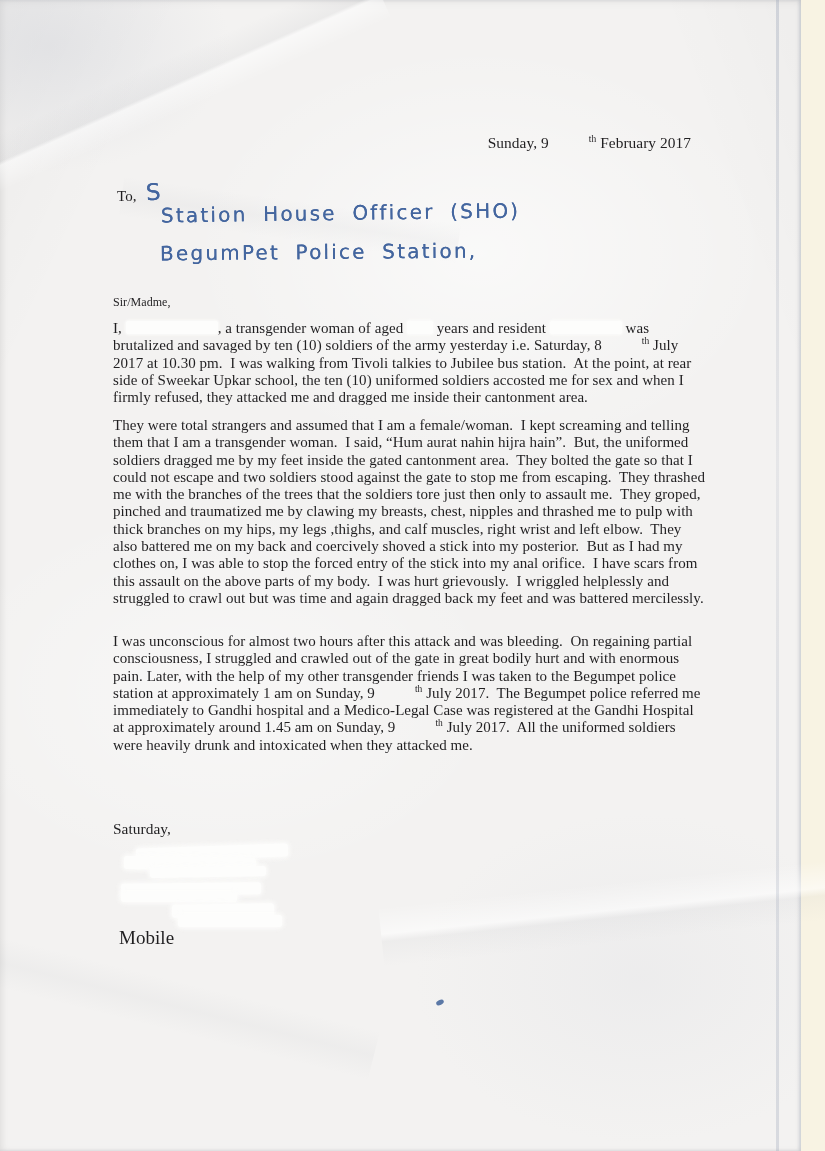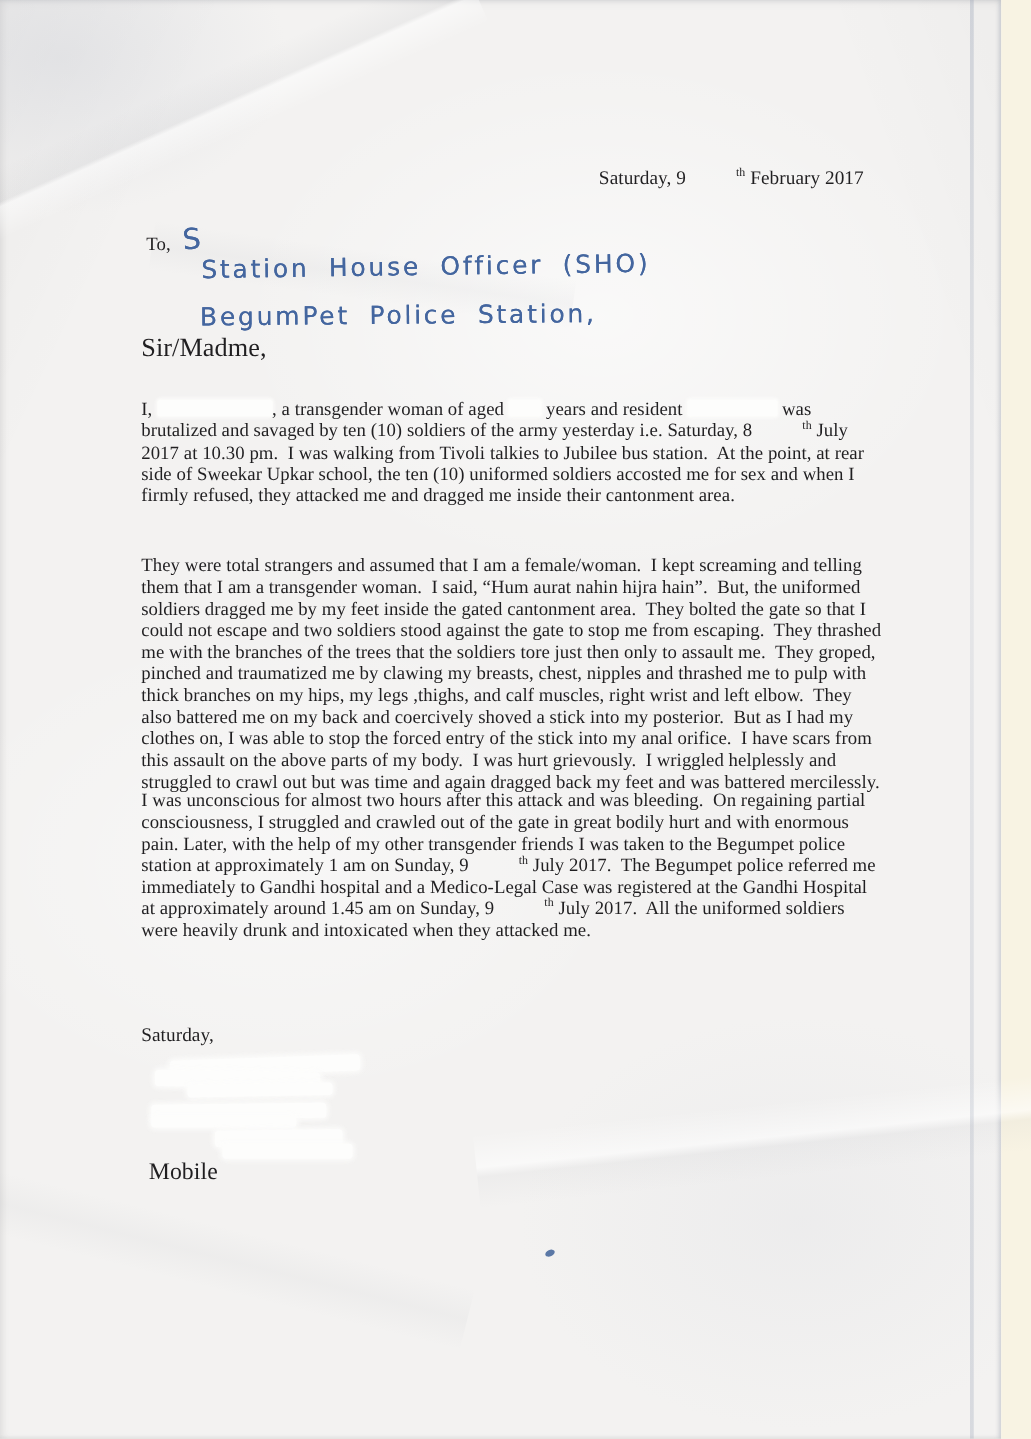--- a/index.html
+++ b/index.html
@@ -35,23 +35,23 @@
   .crease-4{left:-40px;top:980px;width:420px;height:50px;transform:rotate(14deg);
     background:linear-gradient(to bottom, transparent, rgba(130,135,145,.05) 50%, transparent);}
   .paper-edge-line{position:absolute;top:0;right:22px;width:3px;height:1151px;
     background:linear-gradient(to bottom, rgba(150,160,180,.35), rgba(150,160,180,.15) 40%, rgba(150,160,180,.3));}
 
   
   .typed{position:absolute;font-size:15px;line-height:17.3px;letter-spacing:.05px;}
   .date-line{top:134px;left:113px;width:578px;text-align:right;font-size:15.4px;}
   sup{font-size:9.5px;line-height:0;vertical-align:super;margin-left:40px;}
   .to-line{top:188px;left:117px;font-size:15px;}
-  .greeting{top:270px;left:113px;font-size:21px;}
+  .greeting{top:294px;left:113px;font-size:12px;}
   .para{left:113px;width:592px;white-space:pre-wrap;}
-  .p1{top:320px;} .p2{top:445px;} .p3{top:633px;} .p4{top:770px;}
+  .p1{top:320px;} .p2{top:417px;} .p3{top:633px;} .p4{top:770px;}
   .closing{top:820px;left:113px;font-size:15.4px;}
   .mobile-label{top:905px;left:119px;font-size:19px;margin-top:24px;}
 
   
   .hand{
     position:absolute;color:#44669f;
     font-family:cursive, "DejaVu Sans", sans-serif;
     font-size:20px;letter-spacing:2.2px;word-spacing:7px;
     text-shadow:0 0 .4px #44669f;
   }
@@ -80,21 +80,21 @@
 </head>
 <body>
 
 <div class="paper">
   <div class="paper-texture"></div>
   <div class="crease crease-1"></div>
   <div class="crease crease-2"></div>
   <div class="crease crease-3"></div>
   <div class="crease crease-4"></div>
 
-  <div class="typed date-line"><span>Saturday, 9</span><sup>th</sup><span> February 2017</span></div>
+  <div class="typed date-line"><span>Sunday, 9</span><sup>th</sup><span> February 2017</span></div>
 
   <div class="typed to-line">To,</div>
   <div class="hand hand-initial">S</div>
   <div class="hand hand-line1">Station House Officer (SHO)</div>
   <div class="hand hand-line2">BegumPet Police Station,</div>
 
   <div class="typed greeting">Sir/Madme,</div>
 
   <div class="typed para p1"><span>I, </span><span class="redact redact-name"></span><span>, a transgender woman of aged </span><span class="redact redact-age"></span><span> years and resident </span><span class="redact redact-addr"></span><span> was brutalized and savaged by ten (10) soldiers of the army yesterday i.e. Saturday, 8</span><sup>th</sup><span> July 2017 at 10.30 pm.  I was walking from Tivoli talkies to Jubilee bus station.  At the point, at rear side of Sweekar Upkar school, the ten (10) uniformed soldiers accosted me for sex and when I firmly refused, they attacked me and dragged me inside their cantonment area.</span></div>
 

